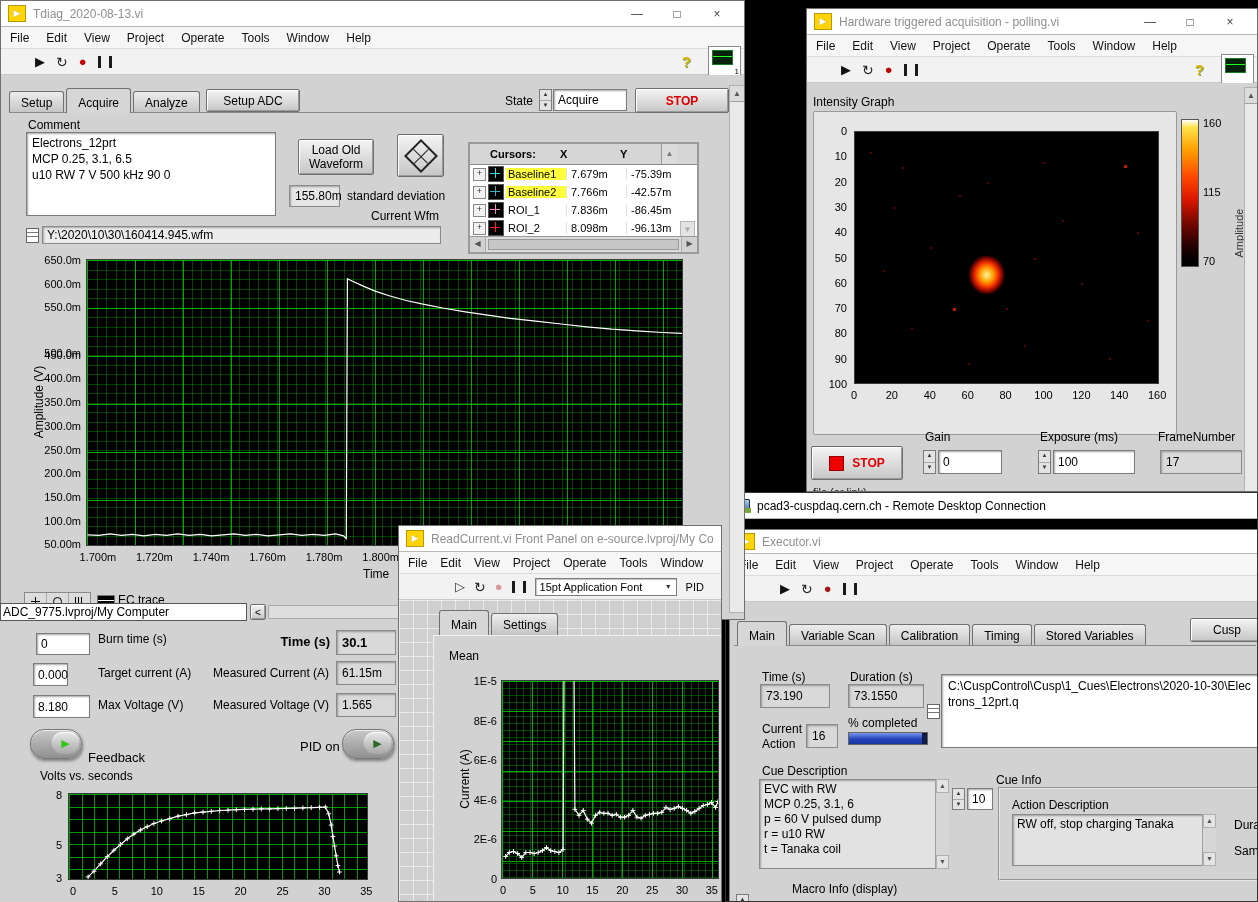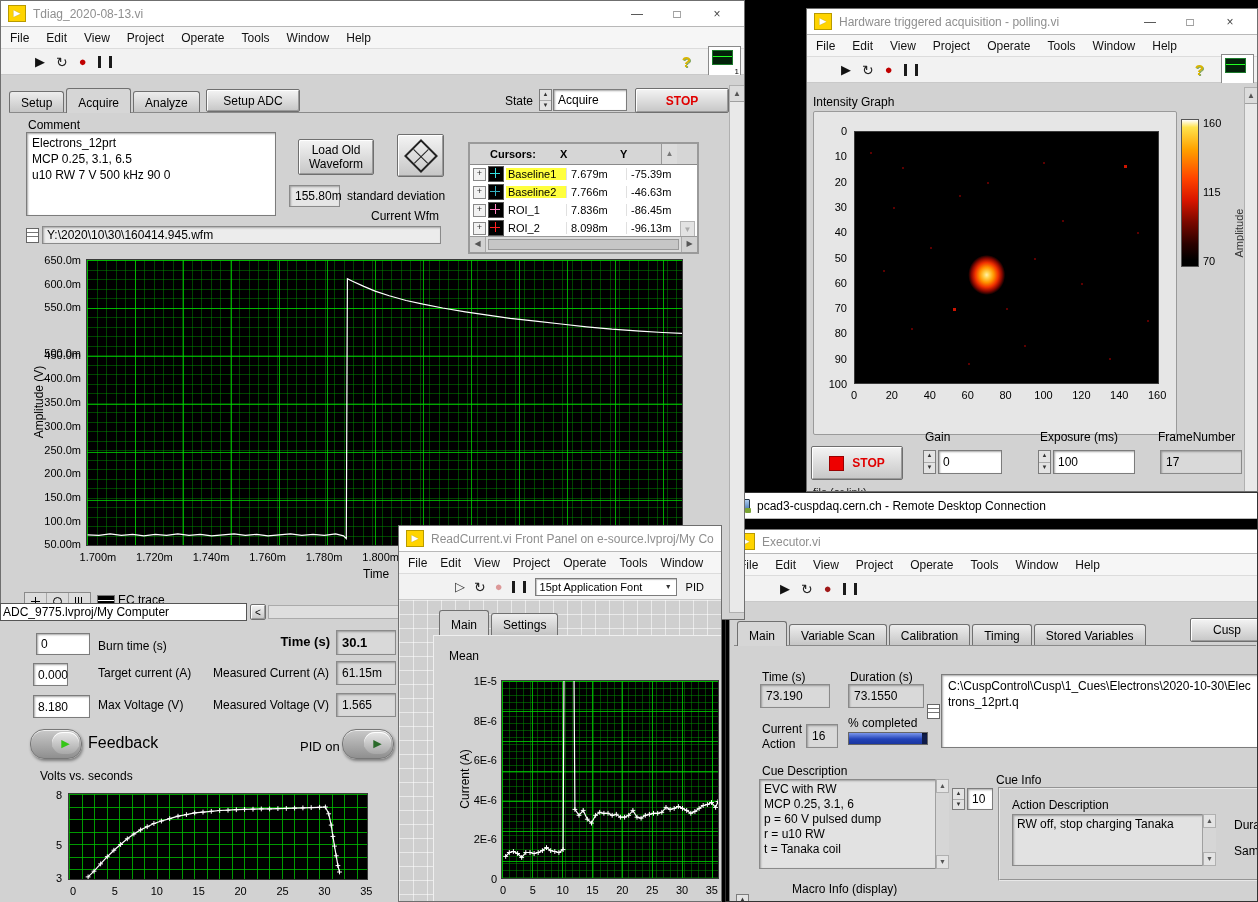--- a/index.html
+++ b/index.html
@@ -236,21 +236,21 @@
         <span class="cur-val">-75.39m</span>
       </div>
       <div class="cur-row">
         <span class="cur-exp">+</span>
         <span class="cur-ic">
           <i class="ch-v" style="background: rgb(53, 176, 192);"></i>
           <i class="ch-h" style="background: rgb(53, 176, 192);"></i>
         </span>
         <span class="cur-name hl">Baseline2</span>
         <span class="cur-val">7.766m</span>
-        <span class="cur-val">-46.63m</span>
+        <span class="cur-val">-42.57m</span>
       </div>
       <div class="cur-row">
         <span class="cur-exp">+</span>
         <span class="cur-ic">
           <i class="ch-v" style="background: rgb(255, 127, 191);"></i>
           <i class="ch-h" style="background: rgb(255, 127, 191);"></i>
         </span>
         <span class="cur-name">ROI_1</span>
         <span class="cur-val">7.836m</span>
         <span class="cur-val">-86.45m</span>
@@ -439,40 +439,40 @@
   </div>
 </div>
 
 <div class="window" id="w-adc" style="left:0;top:603px;width:722px;height:299px;z-index:3;border:none">
   <div class="abs" style="left:0;top:0;width:722px;height:18px;background:#d2d2d2"></div>
   <div class="abs" style="left:0;top:0;width:247px;height:18px;background:#fff;border:1px solid #555;box-sizing:border-box;font-size:12px;line-height:16px;padding-left:2px;white-space:nowrap;overflow:hidden">ADC_9775.lvproj/My Computer</div>
   <div class="btn" style="position:absolute;left:250px;top:1px;width:16px;height:16px;font-size:10px">&lt;</div>
   <div class="abs" style="left:268px;top:2px;width:448px;height:14px;background:#dedede;border:1px solid #aaa;box-sizing:border-box"></div>
 
   <div class="field" style="position:absolute;left:36px;top:30px;width:54px;height:22px">0</div>
-  <span class="lbl" style="left:98px;top:36px">Burn time (s)</span>
+  <span class="lbl" style="left:98px;top:29px">Burn time (s)</span>
   <span class="lbl" style="left:270px;top:31px;width:60px;text-align:right;font-weight:bold;font-size:13px">Time (s)</span>
   <div class="indicator" style="position:absolute;left:336px;top:27px;width:60px;height:25px;font-weight:bold;font-size:13px">30.1</div>
 
   <div class="field" style="position:absolute;left:33px;top:60px;width:35px;height:23px">0.000</div>
   <span class="lbl" style="left:98px;top:63px">Target current (A)</span>
   <span class="lbl" style="left:213px;top:63px">Measured Current (A)</span>
   <div class="indicator" style="position:absolute;left:336px;top:58px;width:60px;height:24px">61.15m</div>
 
   <div class="field" style="position:absolute;left:33px;top:92px;width:57px;height:23px">8.180</div>
   <span class="lbl" style="left:98px;top:95px">Max Voltage (V)</span>
   <span class="lbl" style="left:213px;top:95px">Measured Voltage (V)</span>
   <div class="indicator" style="position:absolute;left:336px;top:90px;width:60px;height:24px">1.565</div>
 
   <div class="toggle" style="left:30px;top:126px">
     <span class="knob">
         <span class="arrow-green">▶</span>
       </span>
   </div>
-  <span class="lbl" style="left:88px;top:131px;font-size:16px">Feedback</span>
+  <span class="lbl" style="left:88px;top:147px;font-size:13px">Feedback</span>
   <span class="lbl" style="left:300px;top:136px;font-size:13px">PID on</span>
   <div class="toggle" style="left:342px;top:126px">
     <span class="knob">
         <span class="arrow-dgreen">▶</span>
       </span>
   </div>
 
   <span class="lbl" style="left:40px;top:166px">Volts vs. seconds</span>
   <div class="ticks" style="left:36px;top:190px;width:28px;height:87px">
       <span class="ytick" style="top: 2.28571%;">8</span>

